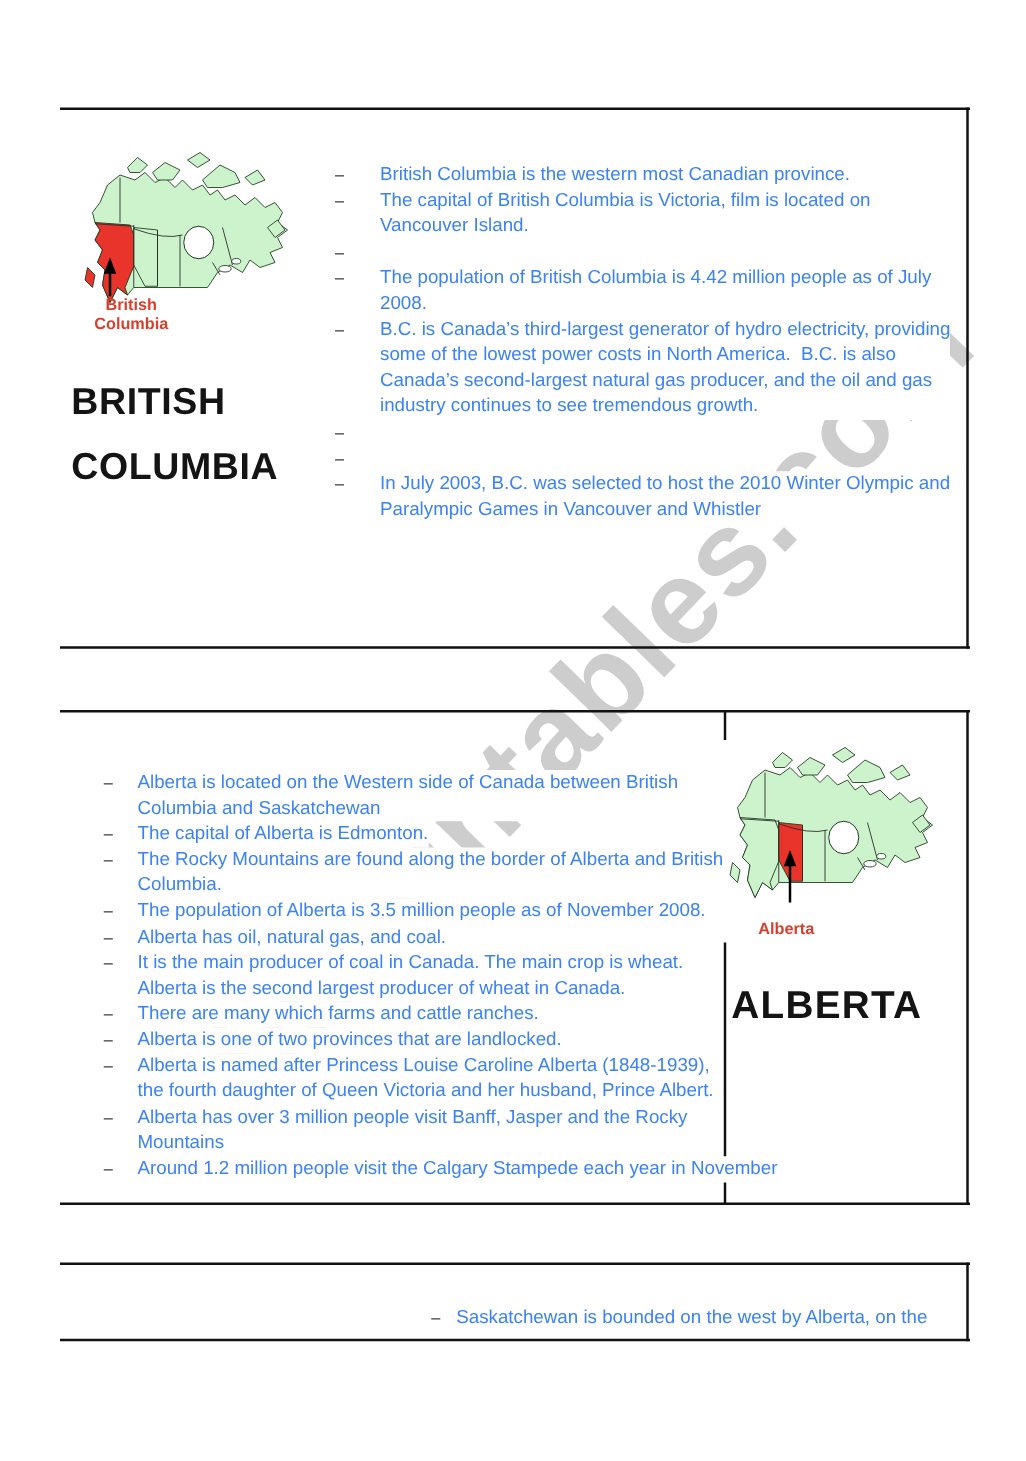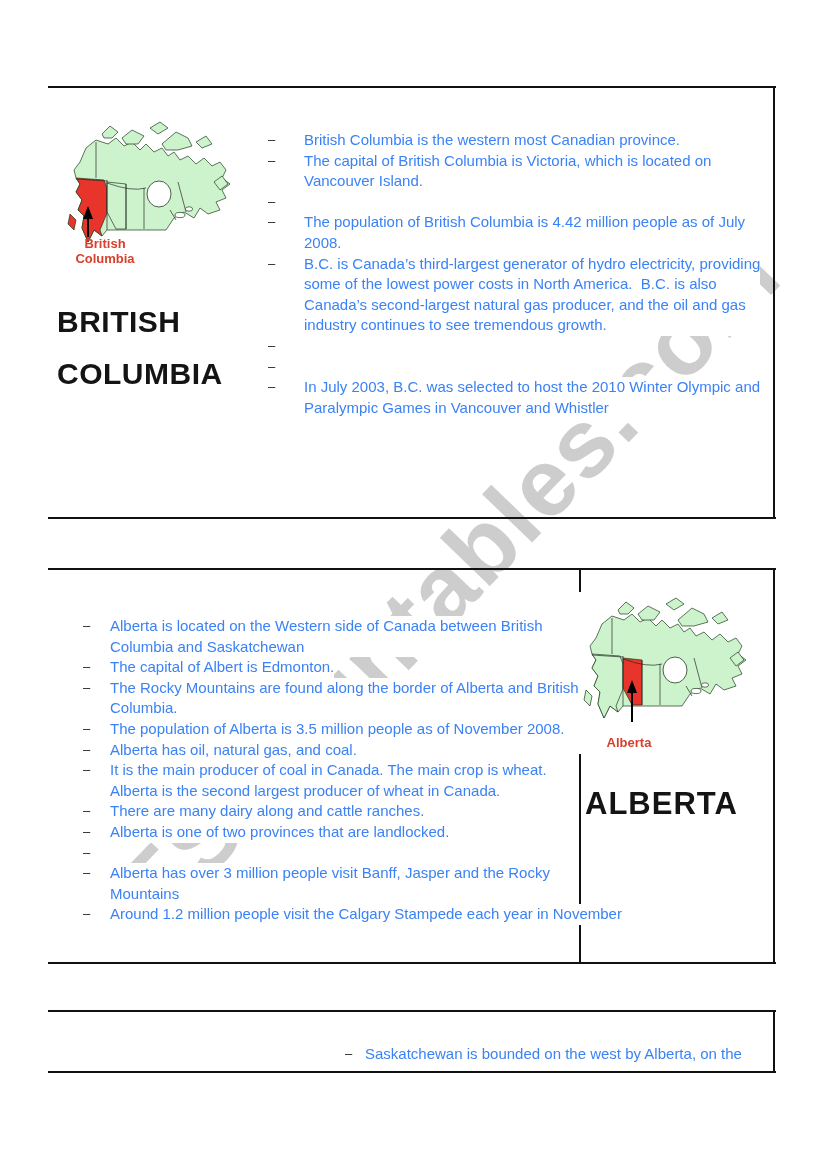--- a/index.html
+++ b/index.html
@@ -111,21 +111,21 @@
   <div class="card-title" id="bc-title"><span>BRITISH
 COLUMBIA</span></div>
 
   <div class="bullets" id="c1-bullets">
     <div class="brow">
         <span class="bdash">–</span>
         <span class="btxt">British Columbia is the western most Canadian province.</span>
       </div>
     <div class="brow">
         <span class="bdash">–</span>
-        <span class="btxt">The capital of British Columbia is Victoria, which is located on
+        <span class="btxt">The capital of British Columbia is Victoria, film is located on
 Vancouver Island.</span>
       </div>
     <div class="brow">
         <span class="bdash">–</span>
       </div>
     <div class="brow">
         <span class="bdash">–</span>
         <span class="btxt">The population of British Columbia is 4.42 million people as of July
 2008.</span>
       </div>
@@ -150,21 +150,21 @@
   </div>
 
   <div class="bullets" id="c2-bullets">
     <div class="brow">
         <span class="bdash">–</span>
         <span class="btxt">Alberta is located on the Western side of Canada between British
 Columbia and Saskatchewan</span>
       </div>
     <div class="brow">
         <span class="bdash">–</span>
-        <span class="btxt">The capital of Albert is Edmonton.</span>
+        <span class="btxt">The capital of Alberta is Edmonton.</span>
       </div>
     <div class="brow">
         <span class="bdash">–</span>
         <span class="btxt">The Rocky Mountains are found along the border of Alberta and British
 Columbia.</span>
       </div>
     <div class="brow">
         <span class="bdash">–</span>
         <span class="btxt">The population of Alberta is 3.5 million people as of November 2008.</span>
       </div>
@@ -172,28 +172,30 @@
         <span class="bdash">–</span>
         <span class="btxt">Alberta has oil, natural gas, and coal.</span>
       </div>
     <div class="brow">
         <span class="bdash">–</span>
         <span class="btxt">It is the main producer of coal in Canada. The main crop is wheat.
 Alberta is the second largest producer of wheat in Canada.</span>
       </div>
     <div class="brow">
         <span class="bdash">–</span>
-        <span class="btxt">There are many dairy along and cattle ranches.</span>
+        <span class="btxt">There are many which farms and cattle ranches.</span>
       </div>
     <div class="brow">
         <span class="bdash">–</span>
         <span class="btxt">Alberta is one of two provinces that are landlocked.</span>
       </div>
     <div class="brow">
         <span class="bdash">–</span>
+        <span class="btxt">Alberta is named after Princess Louise Caroline Alberta (1848-1939),
+the fourth daughter of Queen Victoria and her husband, Prince Albert.</span>
       </div>
     <div class="brow">
         <span class="bdash">–</span>
         <span class="btxt">Alberta has over 3 million people visit Banff, Jasper and the Rocky
 Mountains</span>
       </div>
     <div class="brow">
         <span class="bdash">–</span>
         <span class="btxt">Around 1.2 million people visit the Calgary Stampede each year in November</span>
       </div>

